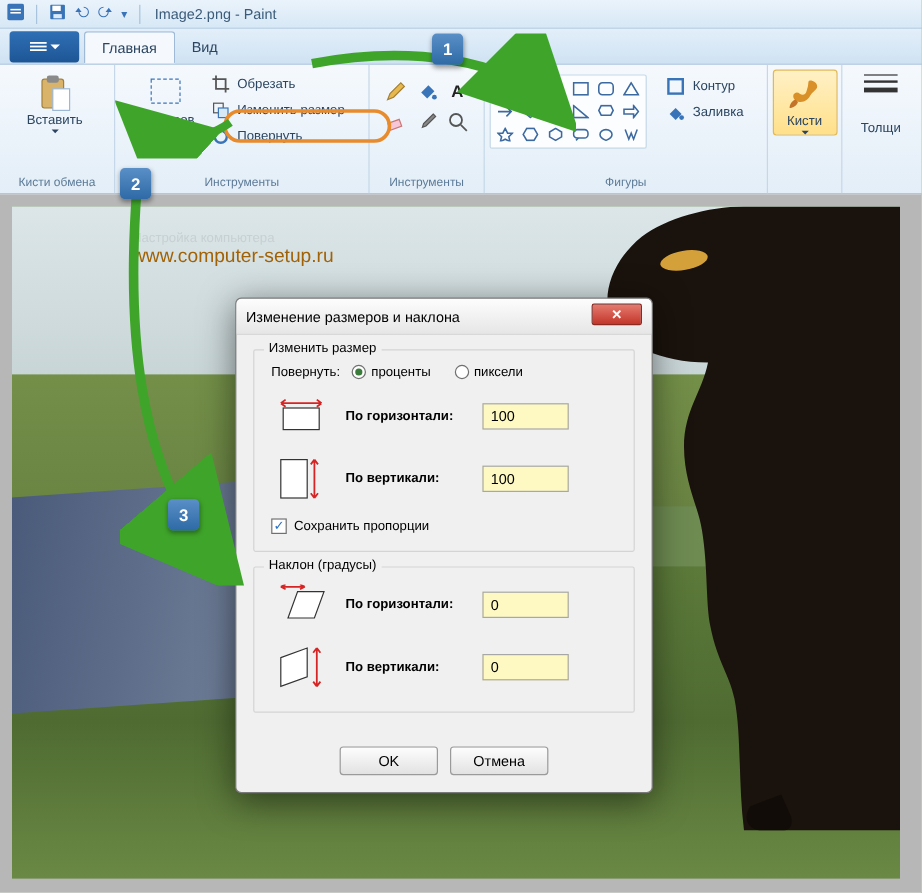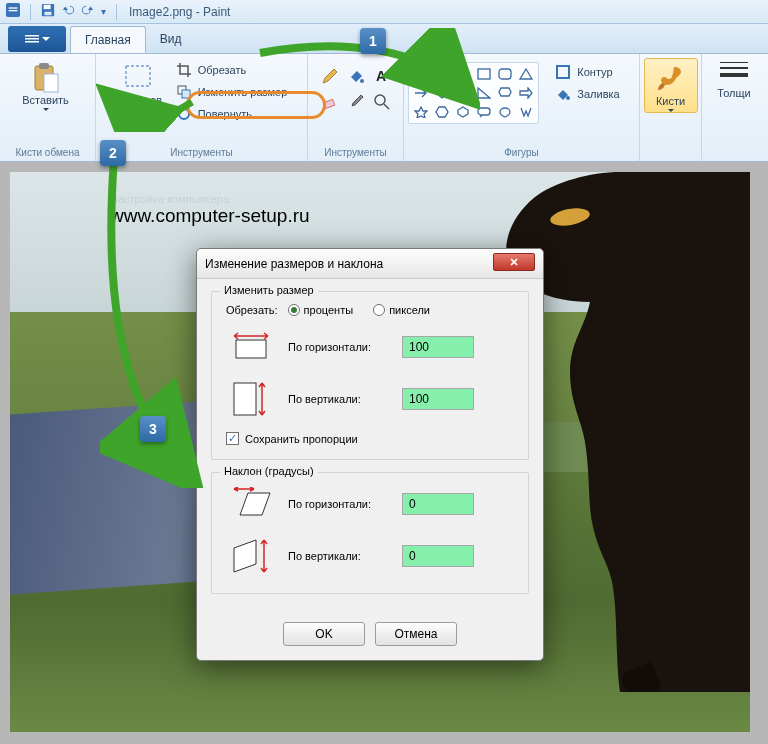--- a/index.html
+++ b/index.html
@@ -66,40 +66,40 @@
   .water { position:absolute; left:0; top:230px; width:360px; height:180px; background:linear-gradient(100deg,#4a5a7a,#6b7a94,#4a5a7a); transform:skewY(-4deg); }
   
   .grass { position:absolute; left:0; right:0; bottom:0; height:260px; background:linear-gradient(#5c7a3a,#4f6b32,#6a8944); }
   .grass2 { position:absolute; left:0; top:140px; right:0; height:110px; background:linear-gradient(#738f48,#6a8443); }
   
   .dog { position:absolute; right:0; top:0; width:390px; height:520px; }
   .dog svg { width:100%; height:100%; }
 
   .watermark { position:absolute; left:110px; top:193px; color:#d7dfe2; font-size:13px; text-align:left; }
   .watermark .w1 { font-size:11px; color:#c7d0d3; }
-  .watermark .w2 { font-size:19px; color:#000000; font-weight:400; }
+  .watermark .w2 { font-size:16px; color:#a16207; font-weight:400; }
 
   
   .dialog { position:absolute; left:196px; top:248px; width:348px; background:#f0f0f0; border:1px solid #7a7a7a; border-radius:5px; box-shadow:0 6px 28px rgba(0,0,0,0.5); }
   .dlg-title { height:30px; background:linear-gradient(#fdfdfd,#e6e6e6); border-bottom:1px solid #c8c8c8; border-radius:5px 5px 0 0; display:flex; align-items:center; padding:4px 8px; font-size:12px; position:relative; }
   .dlg-close { position:absolute; right:8px; top:4px; width:42px; height:18px; background:linear-gradient(#e47a6f,#c3362a); border:1px solid #8c2a22; border-radius:2px; display:flex; align-items:center; justify-content:center; cursor:pointer;}
   .dlg-close span { color:#fff; font-weight:bold; font-size:11px; }
 
   .dlg-body { padding:12px 14px 8px; }
   .frame { border:1px solid #d4d4d4; border-radius:2px; padding:12px 14px 14px; margin-bottom:12px; position:relative; background:#f0f0f0; }
   .frame .legend { position:absolute; top:-8px; left:8px; background:#f0f0f0; padding:0 4px; font-size:11px; }
 
   .row { display:flex; align-items:center; margin-bottom:12px; gap:10px; font-size:11px;}
   .radio { display:flex; align-items:center; gap:4px; margin-right:10px; }
   .radio .r { width:12px;height:12px;border:1px solid #707070;border-radius:50%;display:flex;align-items:center;justify-content:center; background:#fff;}
   .radio.checked .r::after { content:""; width:6px;height:6px;background:#3a7a3a;border-radius:50%;}
   .fieldrow { display:flex; align-items:center; gap:12px; margin-bottom:14px; }
   .pict { width:50px; height:38px; display:flex; align-items:center; justify-content:center; }
-  .flabel { width:102px; font-size:11px; line-height:14px; }
-  .inp { width:72px; height:22px; border:1px solid #a7a7a7; background:#86efac; font-size:12px; padding:2px 6px; }
+  .flabel { width:102px; font-size:11px; line-height:14px;font-weight:bold; }
+  .inp { width:72px; height:22px; border:1px solid #a7a7a7; background:#fef9c3; font-size:12px; padding:2px 6px; }
 
   .cb { display:flex; align-items:center; gap:6px; font-size:11px; }
   .cb .box { width:13px;height:13px;border:1px solid #707070;background:#fff;display:flex;align-items:center;justify-content:center;}
   .cb .box::after { content:"✓"; font-size:11px; color:#2a72c8; }
 
   .dlg-btns { display:flex; justify-content:center; gap:10px; padding:8px 0 14px;}
   .dlgbtn { width:82px; height:24px; background:linear-gradient(#fdfdfd,#e2e2e2); border:1px solid #9a9a9a; border-radius:3px; font-size:12px; cursor:pointer; display:flex;align-items:center;justify-content:center;}
 
   
   .badge { position:absolute; width:26px; height:26px; background:linear-gradient(#5a8fc7,#2e6aa6); border-radius:4px; color:#fff; font-size:14px; font-weight:bold; display:flex; align-items:center; justify-content:center; box-shadow:0 2px 4px rgba(0,0,0,0.4); z-index:50;}
@@ -383,21 +383,21 @@
   </div>
 
   <div class="group" style="width:64px;border-right:none;">
     <div class="gbody">
       <div class="bigbtn thickbtn">
         <div class="thick-lines">
             <div style="height:1px"></div>
             <div style="height:2px"></div>
             <div style="height:4px"></div>
           </div>
-        <span style="margin-top:10px;">Толщи</span>
+        <span style="margin-top:24px;">Толщи</span>
       </div>
     </div>
     <div class="glabel"></div>
   </div>
 </div>
 
 <div class="hl-oval" style="left:186px; top:91px; width:140px; height:28px;"></div>
 
 <div class="canvas">
   <div class="photo">
@@ -424,21 +424,21 @@
   <div class="dlg-title">
     <span>Изменение размеров и наклона</span>
     <div class="dlg-close">
         <span>✕</span>
       </div>
   </div>
   <div class="dlg-body">
     <div class="frame">
       <span class="legend">Изменить размер</span>
       <div class="row">
-        <span>Обрезать:</span>
+        <span>Повернуть:</span>
         <label class="radio checked">
             <span class="r"></span>
             <span>проценты</span>
           </label>
         <label class="radio">
             <span class="r"></span>
             <span>пиксели</span>
           </label>
       </div>
       <div class="fieldrow">

